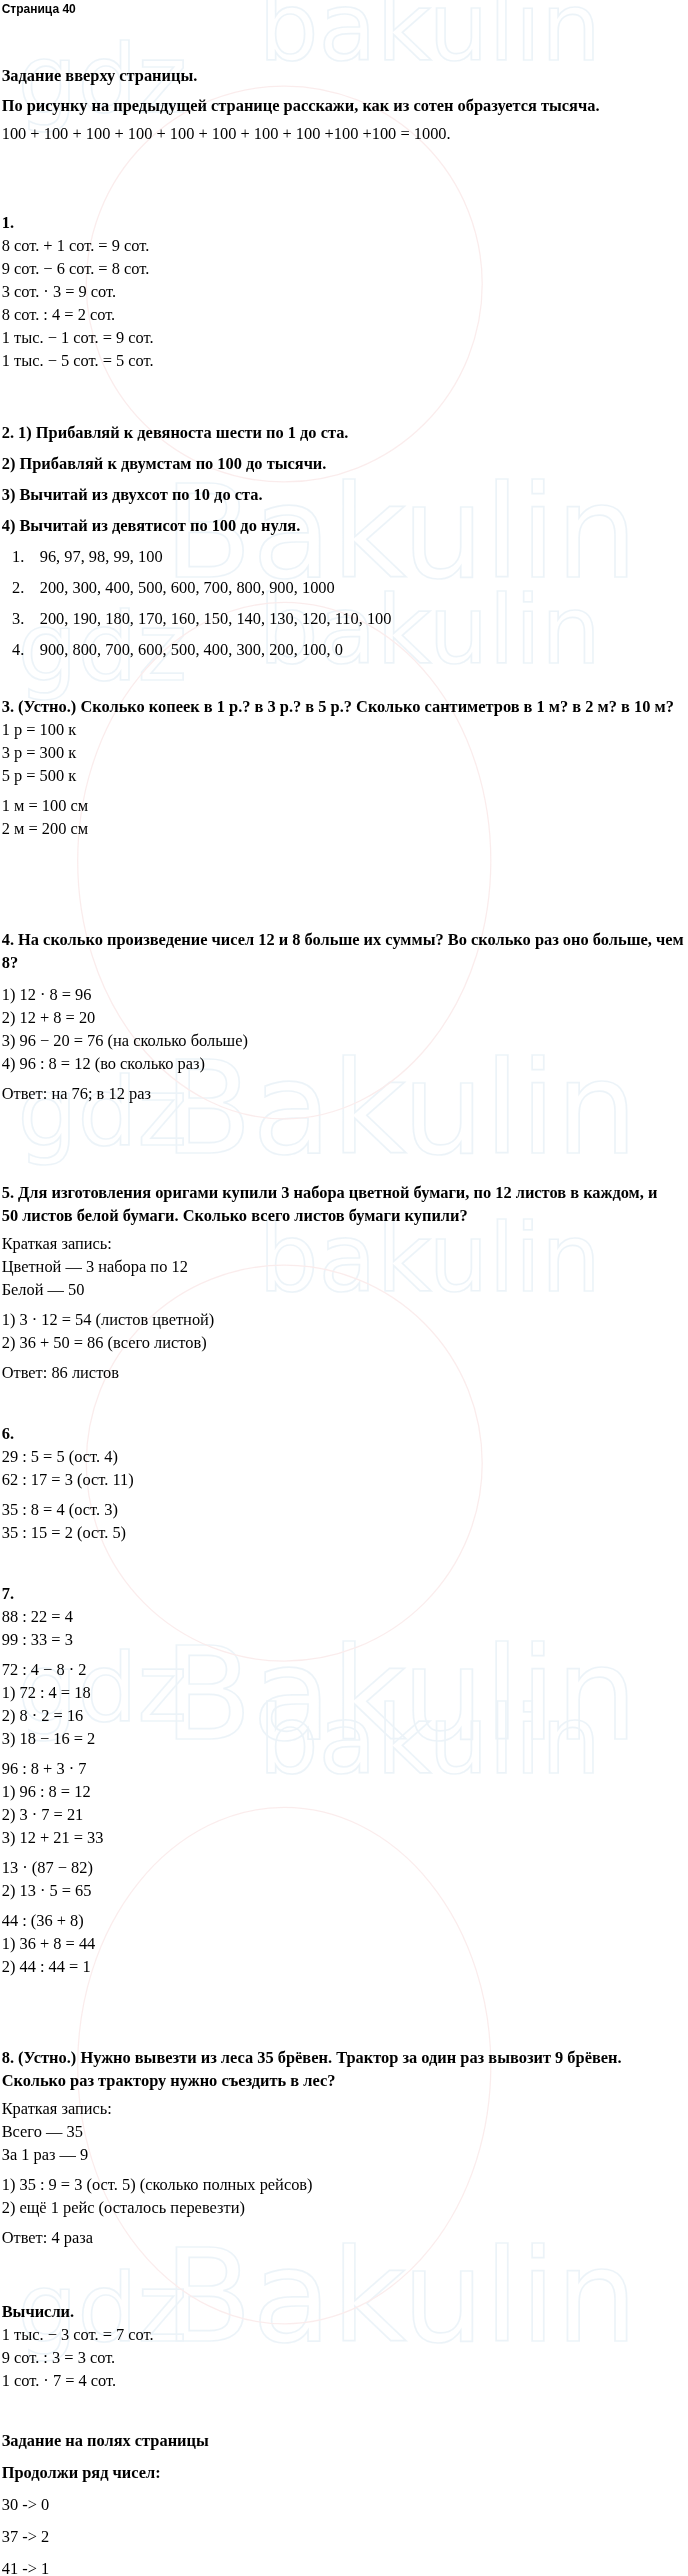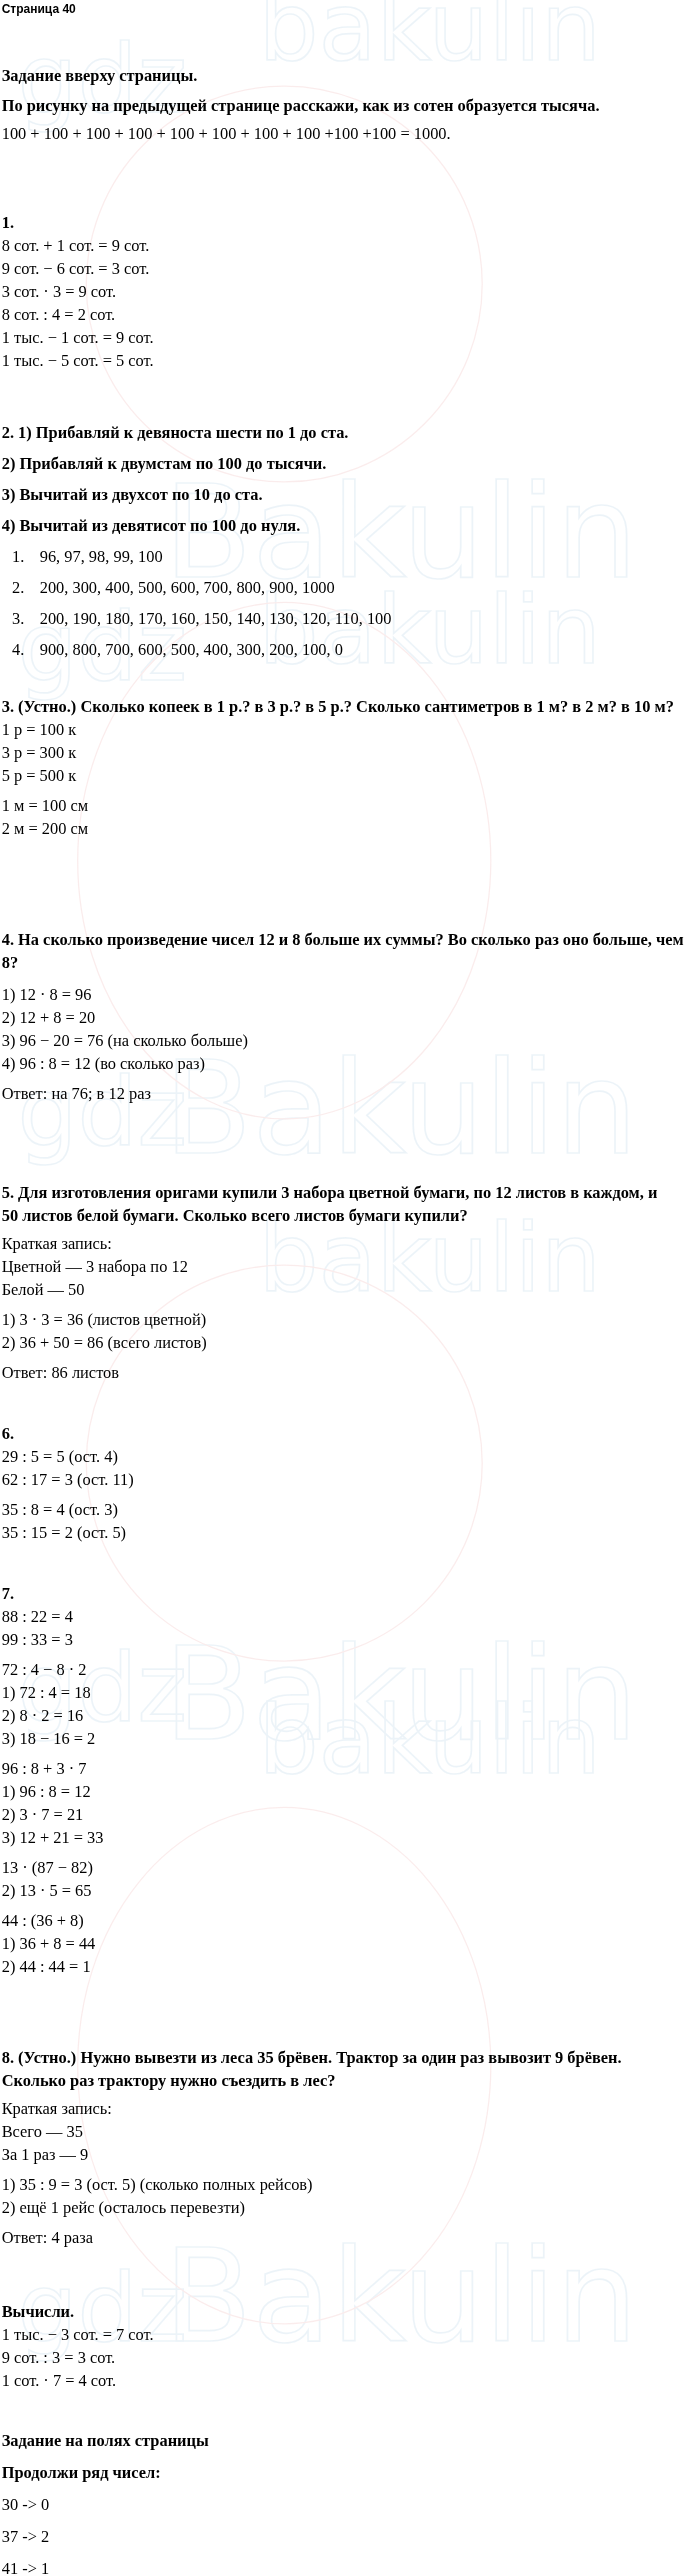--- a/index.html
+++ b/index.html
@@ -56,21 +56,21 @@
 
 <div class="blk serif" style="top:64px;">
   <div class="b ln-wrap" style="margin-bottom:6.9px;">Задание вверху страницы.</div>
   <div class="b ln-wrap" style="margin-bottom:5.2px; width:671px;">По рисунку на предыдущей странице расскажи, как из сотен образуется тысяча.</div>
   <div class="ln">100 + 100 + 100 + 100 + 100 + 100 + 100 + 100 +100 +100 = 1000.</div>
 </div>
 
 <div class="blk serif" style="top:211px;">
   <div class="b ln" style="line-height:23px;">1.</div>
   <div class="ln">8 сот. + 1 сот. = 9 сот.</div>
-  <div class="ln">9 сот. − 6 сот. = 3 сот.</div>
+  <div class="ln">9 сот. − 6 сот. = 8 сот.</div>
   <div class="ln">3 сот. · 3 = 9 сот.</div>
   <div class="ln">8 сот. : 4 = 2 сот.</div>
   <div class="ln">1 тыс. − 1 сот. = 9 сот.</div>
   <div class="ln">1 тыс. − 5 сот. = 5 сот.</div>
 </div>
 
 <div class="blk serif" style="top:417px;">
   <div class="b ln" style="line-height:31px;">2. 1) Прибавляй к девяноста шести по 1 до ста.</div>
   <div class="b ln" style="line-height:31px;">2) Прибавляй к двумстам по 100 до тысячи.</div>
   <div class="b ln" style="line-height:31px;">3) Вычитай из двухсот по 10 до ста.</div>
@@ -102,21 +102,21 @@
   <div class="gap-s"></div>
   <div class="ln">Ответ: на 76; в 12 раз</div>
 </div>
 
 <div class="blk serif" style="top:1145px;margin-top:36px;">
   <div class="b ln-wrap" style="width:671px; margin-bottom:5.2px;">5. Для изготовления оригами купили 3 набора цветной бумаги, по 12 листов в каждом, и 50 листов белой бумаги. Сколько всего листов бумаги купили?</div>
   <div class="ln">Краткая запись:</div>
   <div class="ln">Цветной — 3 набора по 12</div>
   <div class="ln">Белой — 50</div>
   <div class="gap-s"></div>
-  <div class="ln">1) 3 · 3 = 36 (листов цветной)</div>
+  <div class="ln">1) 3 · 12 = 54 (листов цветной)</div>
   <div class="ln">2) 36 + 50 = 86 (всего листов)</div>
   <div class="gap-s"></div>
   <div class="ln">Ответ: 86 листов</div>
 </div>
 
 <div class="blk serif" style="top:1422px;">
   <div class="b ln">6.</div>
   <div class="ln">29 : 5 = 5 (ост. 4)</div>
   <div class="ln">62 : 17 = 3 (ост. 11)</div>
   <div class="gap-s"></div>

